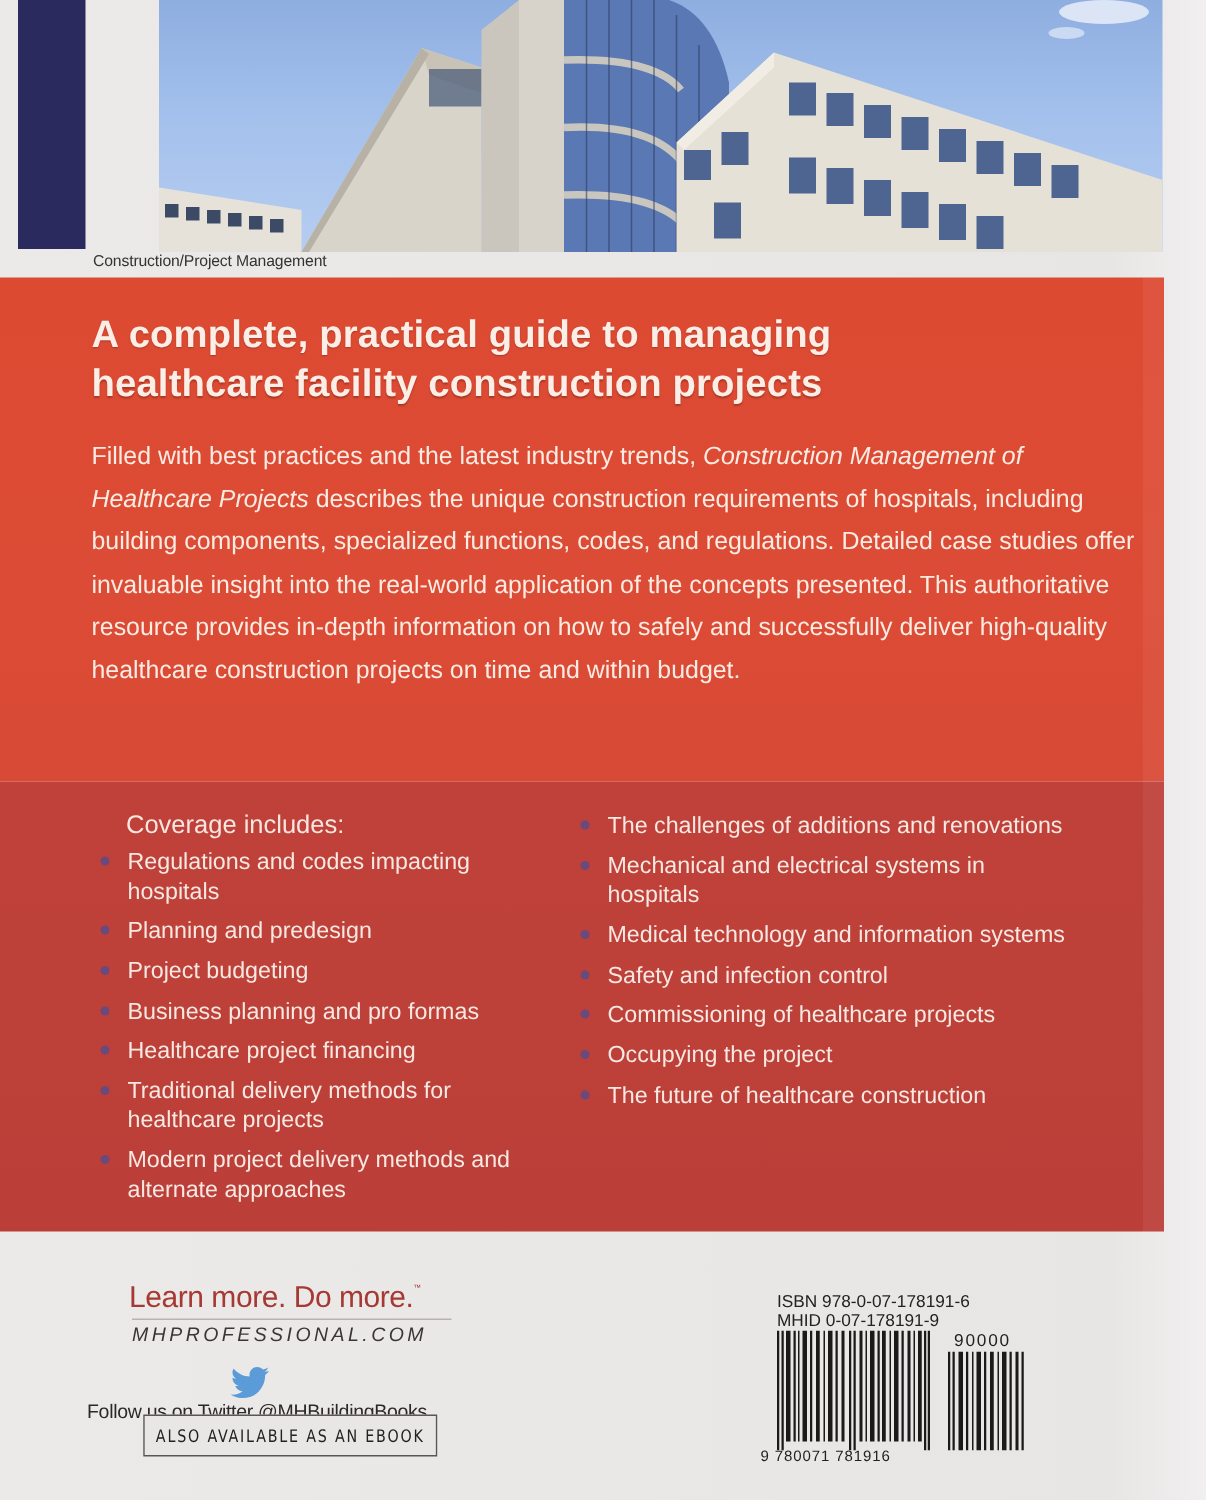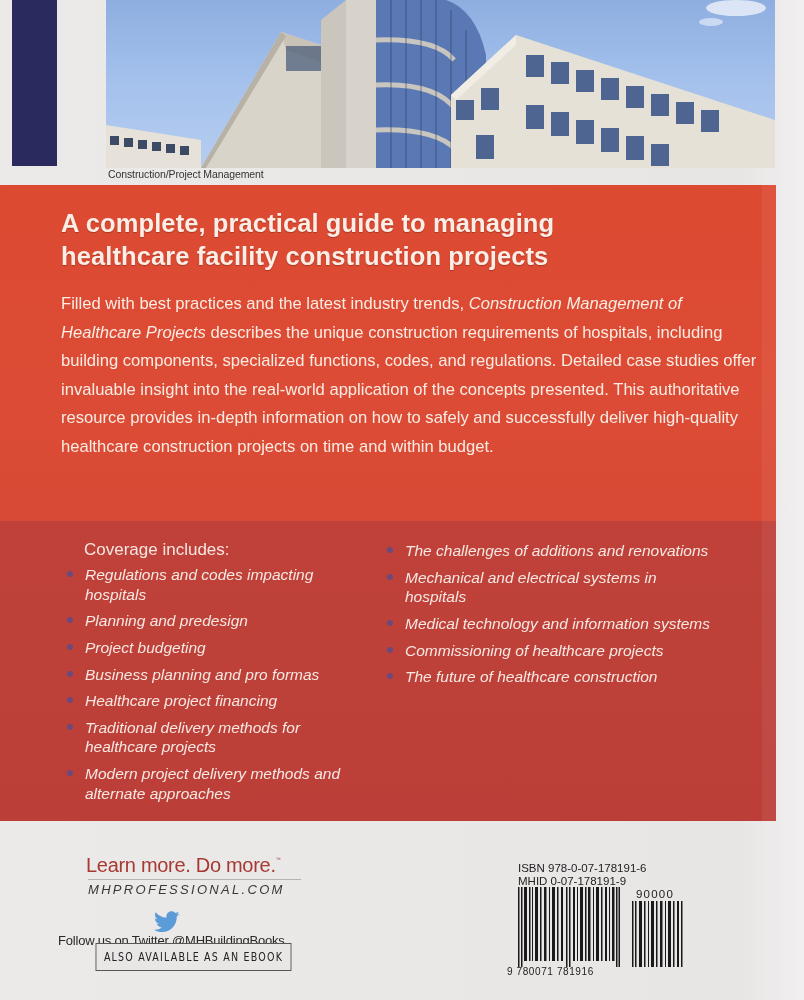--- a/index.html
+++ b/index.html
@@ -12,21 +12,21 @@
   .page { position: absolute; inset: 0; background: linear-gradient(90deg,#ece9e9 0%, #e8e5e5 92%, #f1efef 100%); }
 
   
   .navy-stripe { position: absolute; left: 12px; top: 0; width: 45px; height: 166px; background: #2b2a5e; }
   .photo {
     position: absolute; left: 106px; top: 0; width: 669px; height: 168px; overflow: hidden;
     background: linear-gradient(180deg, #8eaee0 0%, #a3c0ec 45%, #b6cdf0 100%);
   }
   .photo svg { display: block; }
   .category-label {
-    position: absolute; left: 62px; top: 168px; font-size: 10.5px; color: #333; letter-spacing: -0.1px; margin-left: 46px;
+    position: absolute; left: 62px; top: 168px; font-size: 10.5px; color: #333; letter-spacing: -0.1px;
   }
 
   
   .red-top {
     position: absolute; left: 0; top: 185px; width: 776px; height: 336px;
     background: linear-gradient(180deg, #dd4a32 0%, #dc4b35 60%, #d84a36 100%);
   }
   .red-bottom {
     position: absolute; left: 0; top: 521px; width: 776px; height: 300px;
     background: linear-gradient(180deg, #bf413a 0%, #bb3f38 100%);
@@ -38,21 +38,21 @@
     font-size: 25.5px; line-height: 33px; font-weight: bold; color: #fbeee6;
     text-shadow: 0 1px 1px rgba(80,20,10,0.35); letter-spacing: 0.1px;
   }
   .description {
     position: absolute; left: 61px; top: 290px; width: 700px;
     font-size: 16.6px; line-height: 28.5px; color: #fbece3;
   }
   .description em { font-style: italic; }
 
   .coverage-title { position: absolute; left: 65px; top: 540px; font-size: 17px; color: #f6e6e0; margin-left: 19px; }
-  .list { position: absolute; margin: 0; padding: 0; list-style: none; font-style: italic; }
+  .list { position: absolute; margin: 0; padding: 0; list-style: none; }
   .list-left { left: 66px; top: 565px; width: 300px; }
   .list-right { left: 386px; top: 541px; width: 330px; }
   .list li {
     position: relative; padding-left: 19px; font-size: 15.5px; line-height: 19.5px; color: #f7e8e2;
     margin-bottom: 7.2px;
   }
   .list li .bullet {
     position: absolute; left: 1px; top: 6px; width: 6px; height: 6px; border-radius: 50%; background: #6a4a7c;
   }
 
@@ -174,21 +174,23 @@
     <li><span class="bullet"></span><span>Business planning and pro formas</span></li>
     <li><span class="bullet"></span><span>Healthcare project financing</span></li>
     <li><span class="bullet"></span><span>Traditional delivery methods for healthcare projects</span></li>
     <li><span class="bullet"></span><span>Modern project delivery methods and alternate approaches</span></li>
   </ul>
 
   <ul class="list list-right">
     <li><span class="bullet"></span><span>The challenges of additions and renovations</span></li>
     <li><span class="bullet"></span><span>Mechanical and electrical systems in hospitals</span></li>
     <li><span class="bullet"></span><span>Medical technology and information systems</span></li>
+    <li><span class="bullet"></span><span>Safety and infection control</span></li>
     <li><span class="bullet"></span><span>Commissioning of healthcare projects</span></li>
+    <li><span class="bullet"></span><span>Occupying the project</span></li>
     <li><span class="bullet"></span><span>The future of healthcare construction</span></li>
   </ul>
 
   <div class="tagline"><span>Learn more. Do more.</span><sup>™</sup></div>
   <div class="site-rule"></div>
   <div class="site-url">MHPROFESSIONAL.COM</div>
 
   <div class="twitter-row">
     <svg class="bird" viewBox="0 0 24 20">
       <path fill="#5b9bd8" d="M23.5 2.4c-.9.4-1.8.6-2.8.8 1-.6 1.7-1.5 2.1-2.7-.9.6-2 1-3.1 1.2C18.8.7 17.6.1 16.2.1c-2.7 0-4.8 2.2-4.8 4.8 0 .4 0 .8.1 1.1C7.5 5.8 3.9 3.9 1.6 1 1.2 1.7.9 2.6.9 3.4c0 1.7.9 3.2 2.2 4-.8 0-1.5-.2-2.2-.6v.1c0 2.3 1.7 4.3 3.9 4.7-.4.1-.8.2-1.3.2-.3 0-.6 0-.9-.1.6 1.9 2.4 3.3 4.5 3.4-1.7 1.3-3.7 2.1-6 2.1-.4 0-.8 0-1.2-.1 2.1 1.4 4.7 2.2 7.4 2.2 8.9 0 13.7-7.4 13.7-13.7v-.6c1-.7 1.8-1.6 2.5-2.6z"></path>

